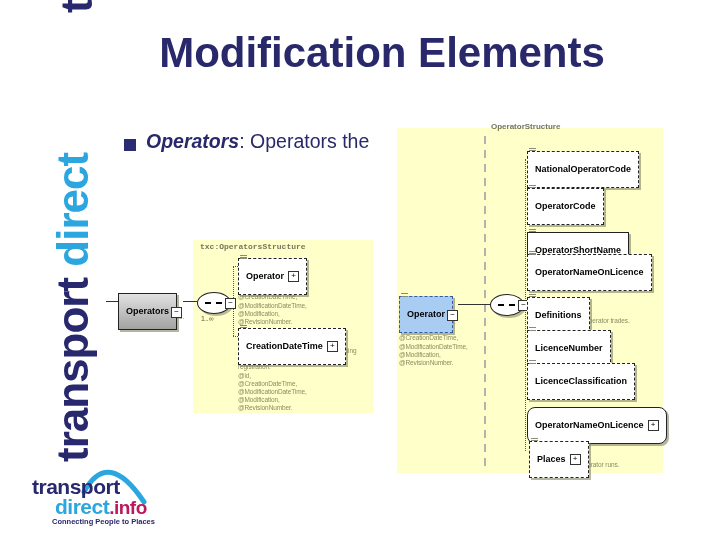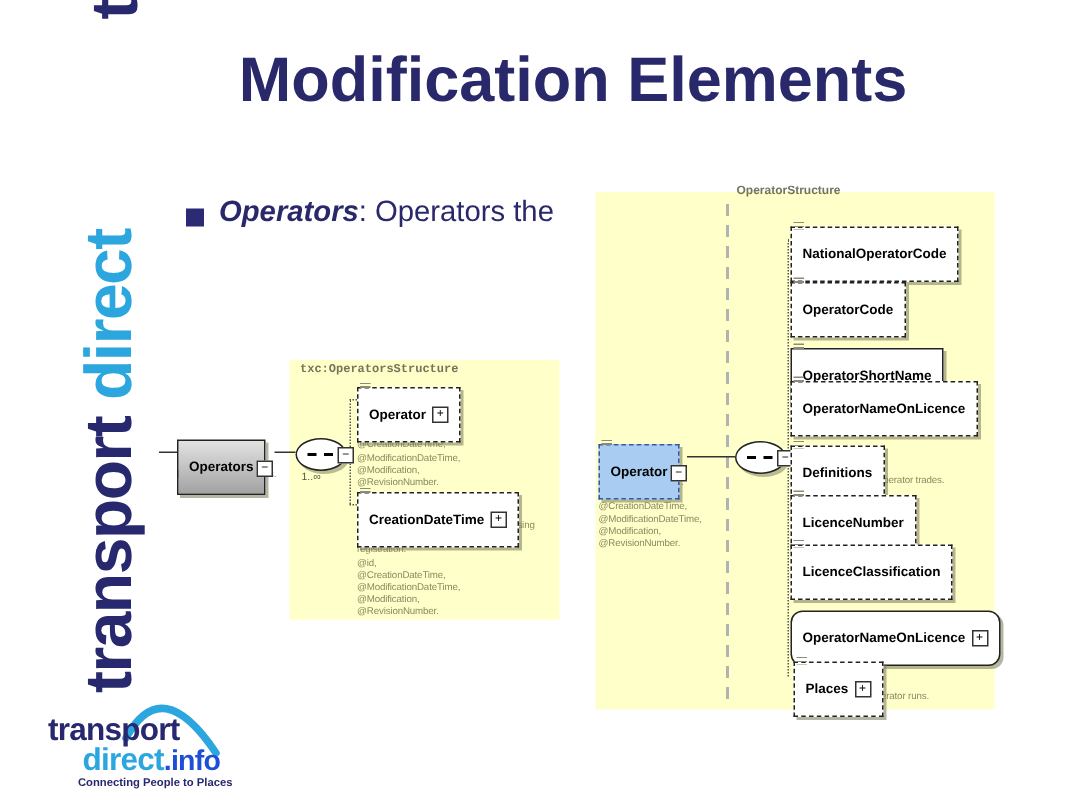--- a/index.html
+++ b/index.html
@@ -32,21 +32,21 @@
   .vpartial{
     position:absolute;left:52px;top:13px;transform:rotate(-90deg);
     transform-origin:0 0;white-space:nowrap;
     font-weight:bold;font-size:44px;color:#28286e;
   }
   
   .flogo-line1{position:absolute;left:32px;top:475px;font-weight:bold;font-size:21px;
     letter-spacing:-0.5px;color:#28286e;}
   .flogo-line2{position:absolute;left:55px;top:495px;font-weight:bold;font-size:21px;
     letter-spacing:-0.5px;color:#2ba6de;}
-  .flogo-suffix{font-size:19px;color:#1d4ed8;}
+  .flogo-suffix{font-size:19px;color:#be185d;}
   .flogo-tagline{position:absolute;left:52px;top:517px;font-weight:bold;font-size:7.5px;
     color:#28286e;}
   .swoosh{position:absolute;left:80px;top:452px;}
   
   .panel{position:absolute;background:#ffffc9;}
   .panel-title{position:absolute;font-weight:bold;font-size:8px;color:#75755a;}
   .ebox{
     position:absolute;background:#ffffff;border:1px dashed #222;
     font-weight:bold;font-size:9px;line-height:11px;color:#000;
     padding:12px 7px;white-space:nowrap;

